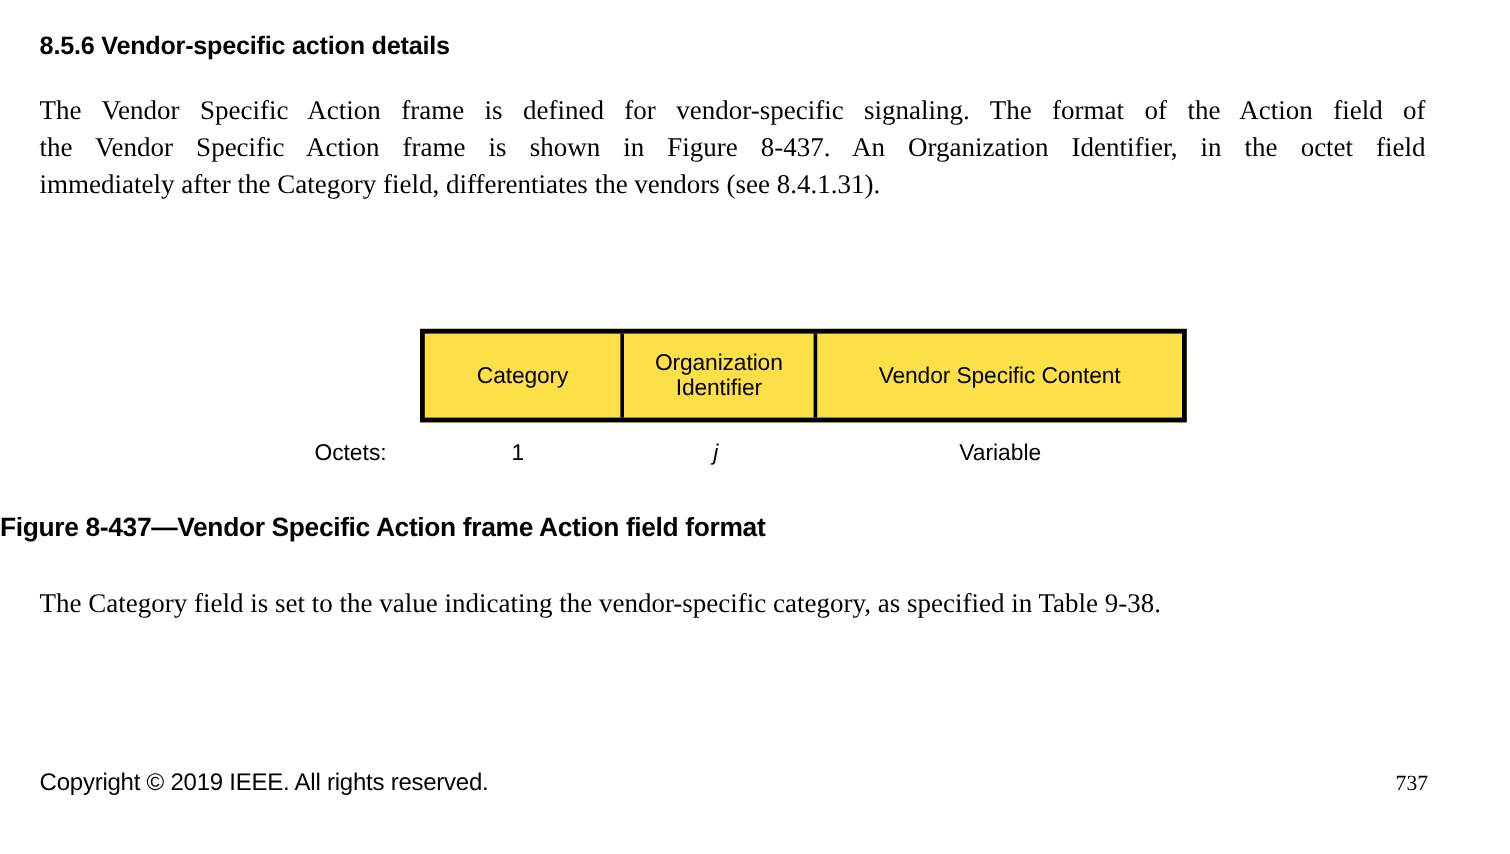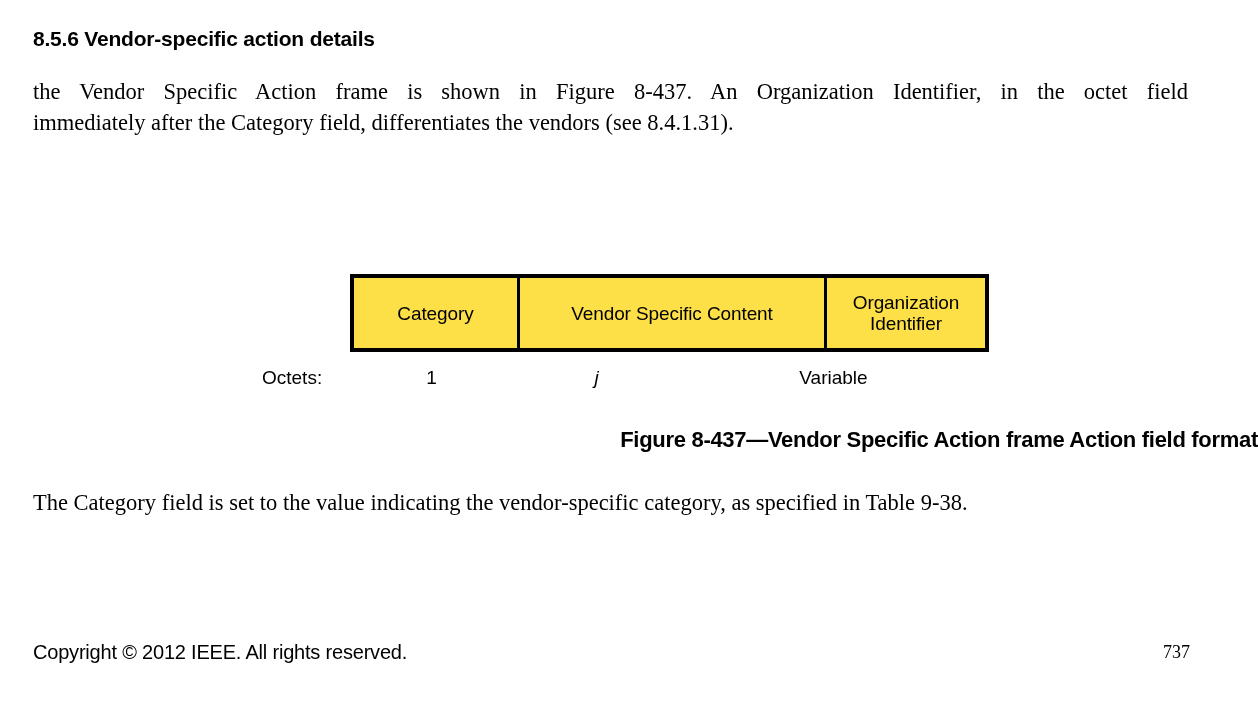--- a/index.html
+++ b/index.html
@@ -140,21 +140,21 @@
   }
   #octet-1       { left: 350px;  width: 163px; }
   #octet-j       { left: 516px;  width: 161px; font-style: italic; }
   #octet-variable{ left: 680px;  width: 307px; }
 
   .figure-caption {
     position: absolute;
     left: 0;
     top: 425px;
     width: 1258px;
-    text-align: right;
+    text-align: left;
     font-family: "Liberation Sans", "DejaVu Sans", sans-serif;
     font-weight: bold;
     font-size: 22px;
     line-height: 30px;
     letter-spacing: -0.3px;
   }
 
   
   .footer {
     position: absolute;
@@ -182,53 +182,54 @@
   }
 </style>
 </head>
 <body>
 
 <div class="page">
 
   <h1 class="section-heading">8.5.6 Vendor-specific action details</h1>
 
   <div class="body-para" id="para-intro">
+    <span class="ln justified">The Vendor Specific Action frame is defined for vendor-specific signaling. The format of the Action field of</span>
     <span class="ln justified">the Vendor Specific Action frame is shown in Figure 8-437. An Organization Identifier, in the octet field</span>
     <span class="ln">immediately after the Category field, differentiates the vendors (see 8.4.1.31).</span>
   </div>
 
 
   <div class="figure-block">
 
     <div class="frame-table">
       <div class="frame-cell" id="cell-category">
         <span>Category</span>
-      </div>
-      <div class="frame-cell divider" id="cell-content">
-        <span>Vendor Specific Content</span>
       </div>
       <div class="frame-cell divider" id="cell-orgid">
         <span>
           <span>Organization</span><br>
           <span>Identifier</span>
         </span>
       </div>
+      <div class="frame-cell divider" id="cell-content">
+        <span>Vendor Specific Content</span>
+      </div>
     </div>
 
     <div class="octets-row">
       <span class="octets-label">Octets:</span>
       <span class="octets-val" id="octet-1">1</span>
       <span class="octets-val" id="octet-j">j</span>
       <span class="octets-val" id="octet-variable">Variable</span>
     </div>
 
     <div class="figure-caption">Figure 8-437—Vendor Specific Action frame Action field format</div>
 
   </div>
 
   <div id="para-closing">The Category field is set to the value indicating the vendor-specific category, as specified in Table 9-38.</div>
 
   <div class="footer">
-    <span class="footer-copyright">Copyright © 2012 IEEE. All rights reserved.</span>
+    <span class="footer-copyright">Copyright © 2019 IEEE. All rights reserved.</span>
     <span class="footer-pageno">737</span>
   </div>
 
 </div>
 
 </body></html>

